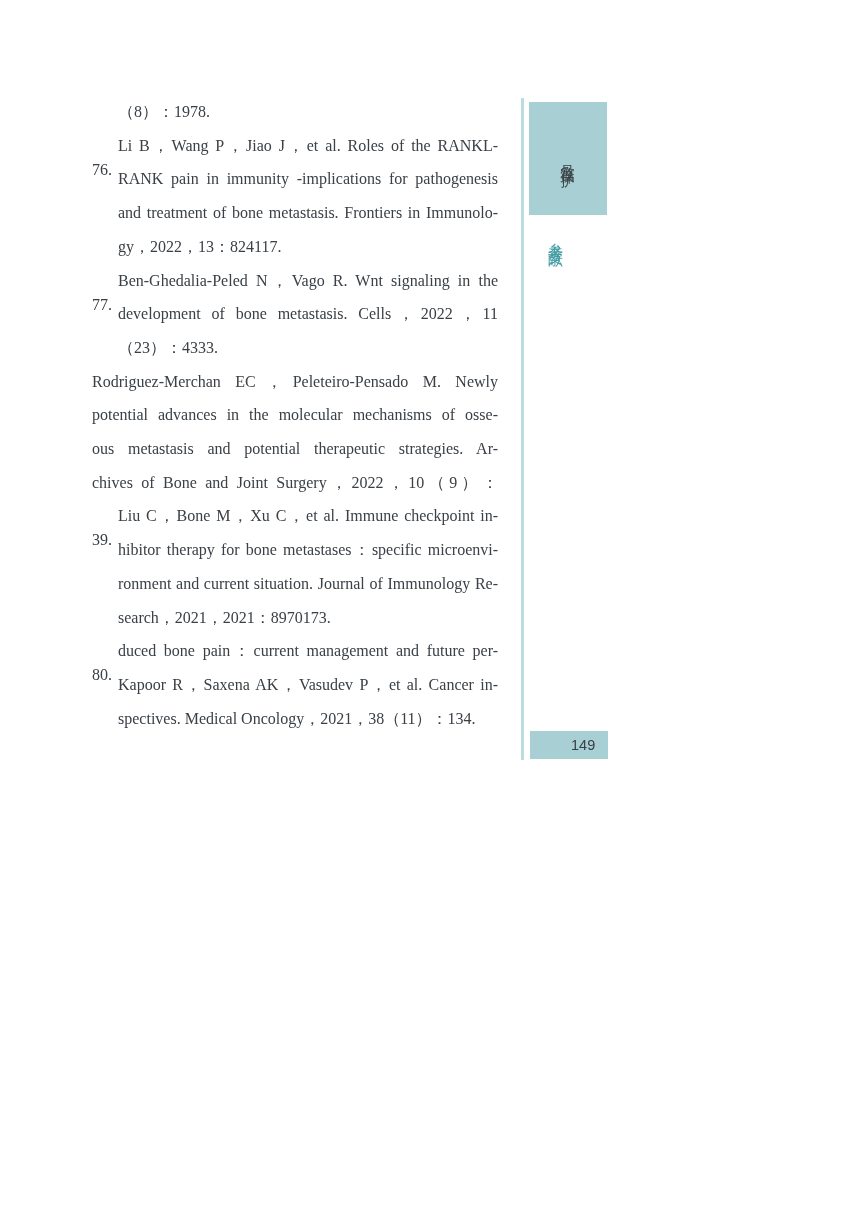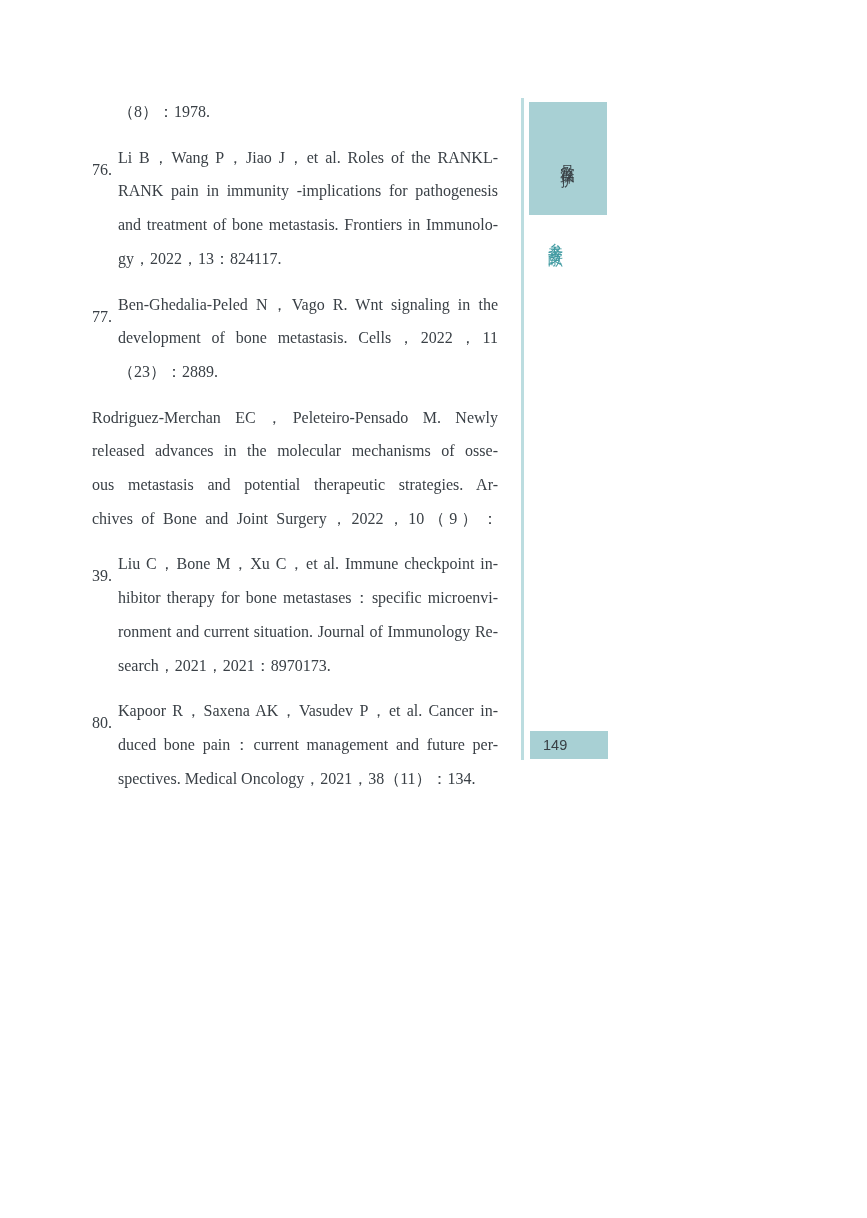--- a/index.html
+++ b/index.html
@@ -25,21 +25,21 @@
   .carryover {
     margin-left: 26px;
     white-space: nowrap;
   }
   .ref-item { display: flex; }
   .ref-num {
     flex: 0 0 26px;
     width: 26px;
     margin-top: 24px;
   }
-  .ref-lines { flex: 1 1 auto; min-width: 0; margin-top: 12px; }
+  .ref-lines { flex: 1 1 auto; min-width: 0; }
   .line { white-space: nowrap; }
   .line.j { text-align: justify; text-align-last: justify; }
   .line.last { text-align-last: left; }
 
   
   .side-rule {
     position: absolute;
     left: 521px;
     top: 98px;
     width: 3px;
@@ -90,20 +90,21 @@
     height: 28px;
     background: #a8d0d4;
     display: flex;
     align-items: center;
   }
   .page-num-box .num {
     font-family: "Liberation Sans", "DejaVu Sans", sans-serif;
     font-size: 14.5px;
     color: #394045;
     padding-left: 13px;
+    margin-left: 28px;
   }
 </style>
 </head>
 <body>
 
 <div class="page">
 
   <div class="refs">
 
     <div class="carryover">（8）：1978.</div>
@@ -116,48 +117,48 @@
         <div class="line j">and treatment of bone metastasis. Frontiers in Immunolo-</div>
         <div class="line last">gy，2022，13：824117.</div>
       </div>
     </div>
 
     <div class="ref-item">
       <span class="ref-num">77.</span>
       <div class="ref-lines">
         <div class="line j">Ben-Ghedalia-Peled N，Vago R. Wnt signaling in the</div>
         <div class="line j">development of bone metastasis. Cells，2022，11</div>
-        <div class="line last">（23）：2889.</div>
+        <div class="line last">（23）：4333.</div>
       </div>
     </div>
 
     <div class="ref-item">
       <div class="ref-lines">
         <div class="line j">Rodriguez-Merchan EC，Peleteiro-Pensado M. Newly</div>
-        <div class="line j">released advances in the molecular mechanisms of osse-</div>
+        <div class="line j">potential advances in the molecular mechanisms of osse-</div>
         <div class="line j">ous metastasis and potential therapeutic strategies. Ar-</div>
         <div class="line j">chives of Bone and Joint Surgery，2022，10（9）：</div>
       </div>
     </div>
 
     <div class="ref-item">
       <span class="ref-num">39.</span>
       <div class="ref-lines">
         <div class="line j">Liu C，Bone M，Xu C，et al. Immune checkpoint in-</div>
         <div class="line j">hibitor therapy for bone metastases：specific microenvi-</div>
         <div class="line j">ronment and current situation. Journal of Immunology Re-</div>
         <div class="line last">search，2021，2021：8970173.</div>
       </div>
     </div>
 
     <div class="ref-item">
       <span class="ref-num">80.</span>
       <div class="ref-lines">
+        <div class="line j">duced bone pain：current management and future per-</div>
         <div class="line j">Kapoor R，Saxena AK，Vasudev P，et al. Cancer in-</div>
-        <div class="line j">duced bone pain：current management and future per-</div>
         <div class="line last">spectives. Medical Oncology，2021，38（11）：134.</div>
       </div>
     </div>
 
   </div>
 
   <div class="side-rule"></div>
 
   <div class="chapter-tab">
     <span class="v-text">骨骼保护</span>

